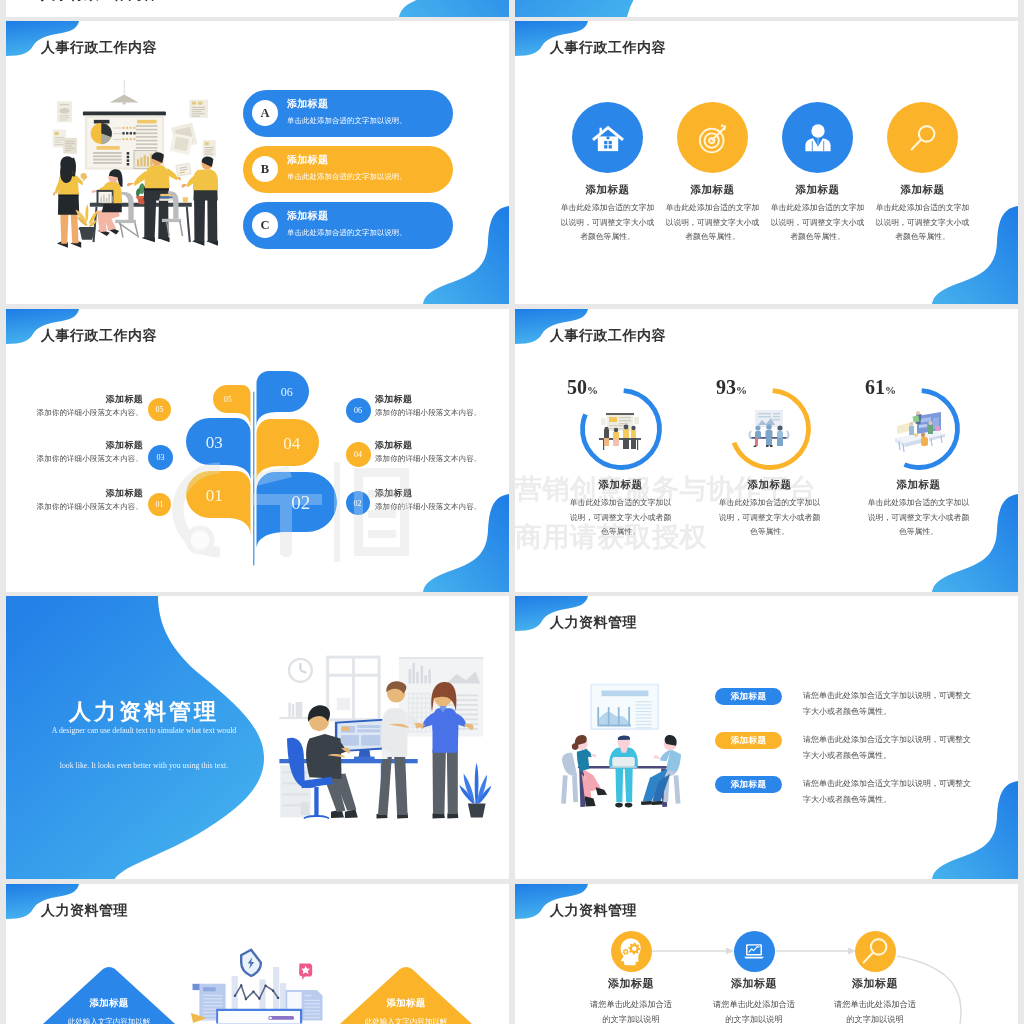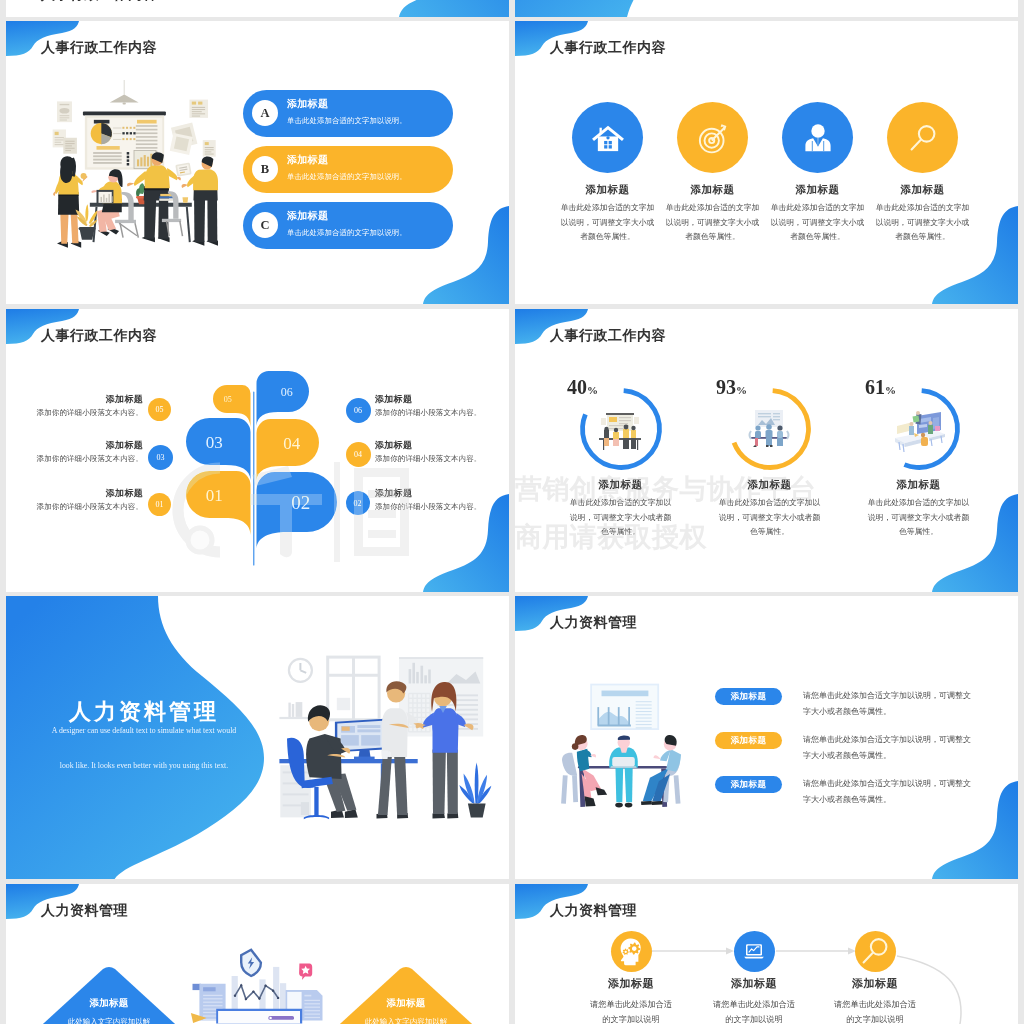--- a/index.html
+++ b/index.html
@@ -583,21 +583,21 @@
 <div class="slide col2 r2">
   <svg class="abs" style="left:0;top:0" width="76" height="60" viewBox="0 0 76 60">
     <path d="M0 0 L73 0 C72 5 68 10 56 12 C40 14.5 31 18 27 25 C23 32 16 35 0 35 Z" fill="url(#gb)"></path>
   </svg>
   <div class="stitle">人事行政工作内容</div>
   <svg class="abs" style="right:0;bottom:0" width="100" height="118" viewBox="0 0 100 118">
     <path d="M100 20 C86 22 80 32 79 56 C78 80 66 88 44 96 C24 103 16 108 14 118 L100 118 Z" fill="url(#gb2)"></path>
   </svg>
   <div class="statgrid">
         <div class="statcol">
-          <div class="statval"><span>40</span><small>%</small></div>
+          <div class="statval"><span>50</span><small>%</small></div>
           <div class="abs" style="left: 33px; top: 10px;">
             <svg width="84" height="84" viewBox="0 0 84 84">
               <circle cx="42" cy="42" r="38.5" fill="none" stroke="#2b86ea" stroke-width="4.8" stroke-linecap="butt" stroke-dasharray="193.52 241.90" transform="rotate(-86 42 42)"></circle>
             </svg>
           </div>
           <div class="abs" style="left: 47px; top: 31px;">
             <svg width="54" height="44" viewBox="0 0 54 44">
               <g opacity=".85">
                 <rect x="14" y="6" width="26" height="17" fill="#eceade"></rect>
                 <rect x="13" y="5" width="28" height="2" fill="#444"></rect>

